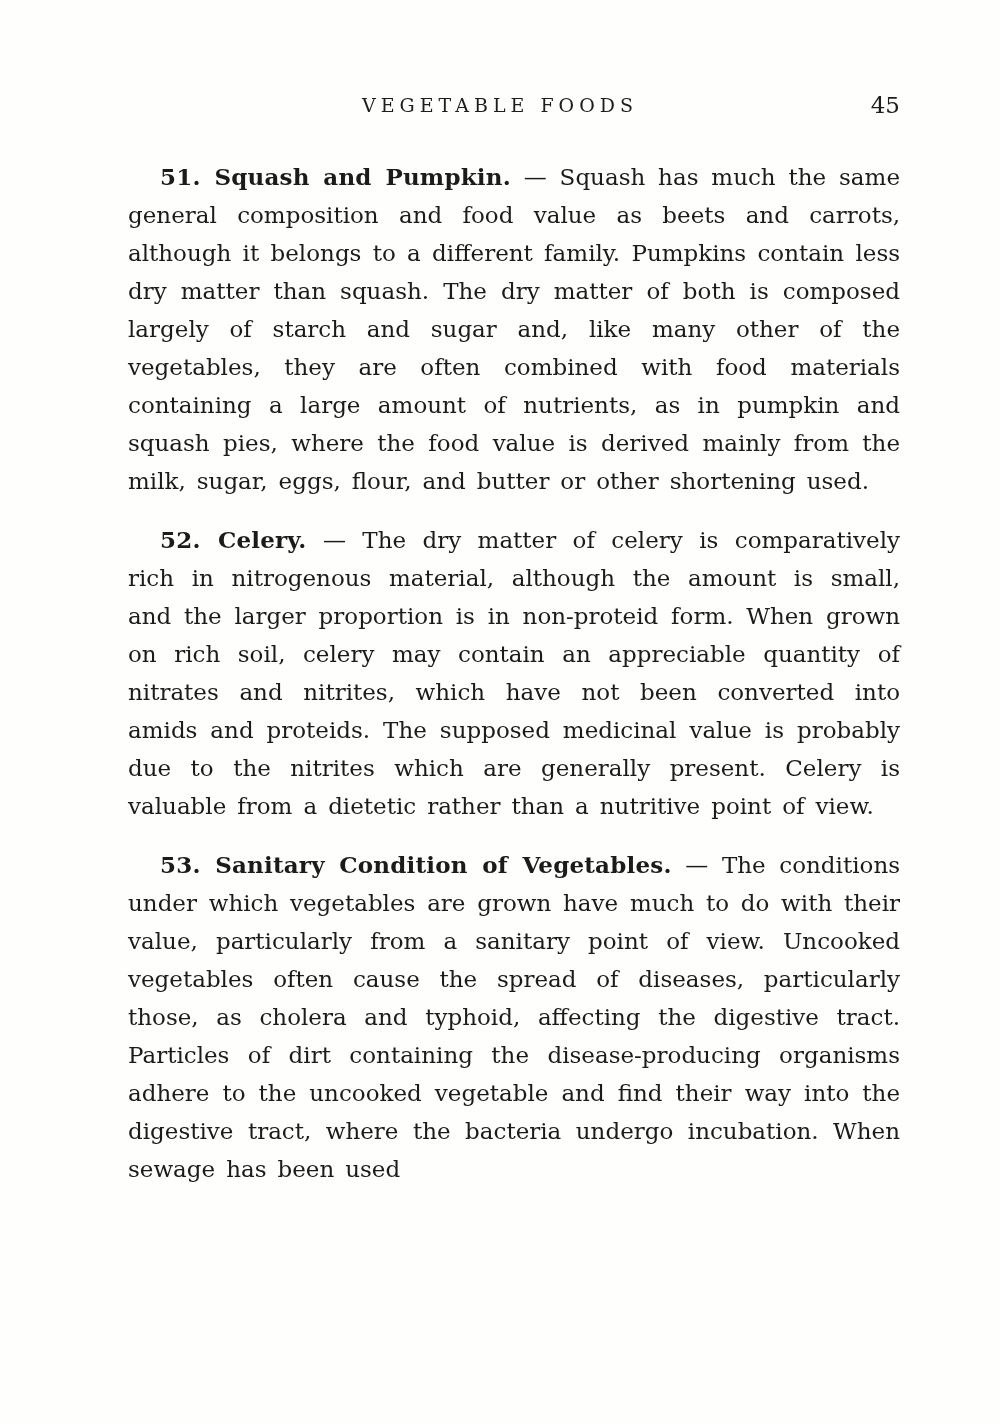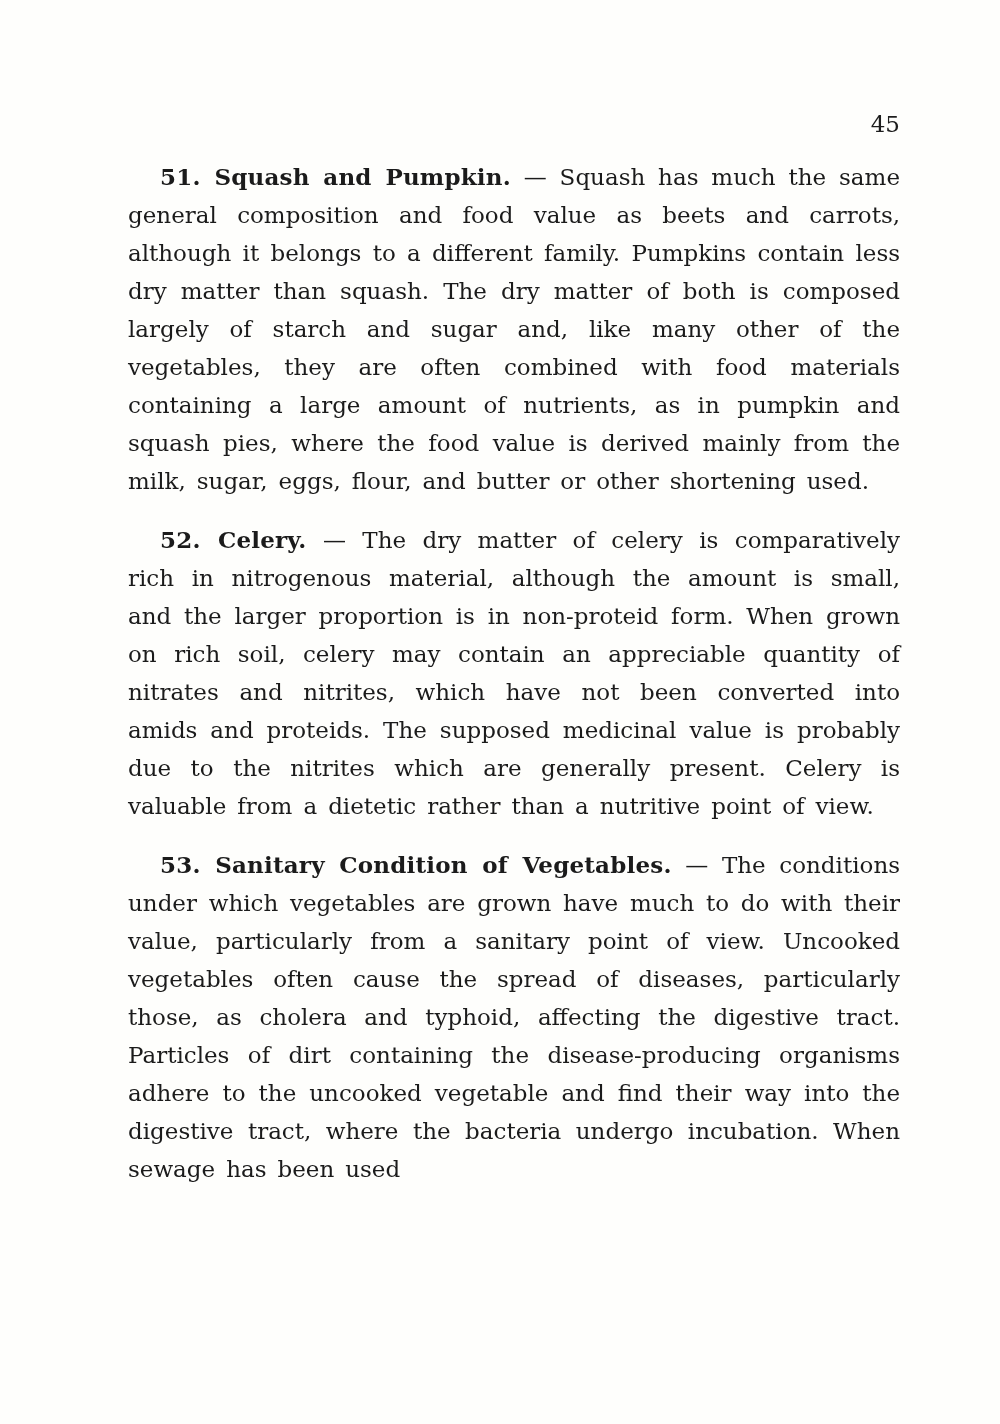--- a/index.html
+++ b/index.html
@@ -29,21 +29,20 @@
     color: #1d1d1d;
   }
   .page-number {
     position: absolute;
     top: 92px;
     left: 128px;
     width: 772px;
     text-align: right;
     font-size: 23px;
     color: #1d1d1d;
-    margin-top: 19px;
   }
   .body-text {
     position: absolute;
     top: 158px;
     left: 128px;
     width: 772px;
   }
   .para {
     margin: 0 0 21px 0;
     font-size: 23px;
@@ -56,20 +55,21 @@
   .para .lead {
     font-weight: bold;
     letter-spacing: 0.2px;
   }
 </style>
 </head>
 <body>
 
 <div class="page">
 
+  <div class="running-head">VEGETABLE FOODS</div>
 
   <div class="page-number">45</div>
 
   <div class="body-text">
 
     <p class="para"><span class="lead">51. Squash and Pumpkin.</span><span> — Squash has much the same general composition and food value as beets and carrots, although it belongs to a different family.  Pumpkins contain less dry matter than squash.  The dry matter of both is composed largely of starch and sugar and, like many other of the vegetables, they are often combined with food materials containing a large amount of nutrients, as in pumpkin and squash pies, where the food value is derived mainly from the milk, sugar, eggs, flour, and butter or other shortening used.</span></p>
 
     <p class="para"><span class="lead">52. Celery.</span><span> — The dry matter of celery is comparatively rich in nitrogenous material, although the amount is small, and the larger proportion is in non-proteid form.  When grown on rich soil, celery may contain an appreciable quantity of nitrates and nitrites, which have not been converted into amids and proteids.  The supposed medicinal value is probably due to the nitrites which are generally present.  Celery is valuable from a dietetic rather than a nutritive point of view.</span></p>
 
     <p class="para"><span class="lead">53. Sanitary Condition of Vegetables.</span><span> — The conditions under which vegetables are grown have much to do with their value, particularly from a sanitary point of view.  Uncooked vegetables often cause the spread of diseases, particularly those, as cholera and typhoid, affecting the digestive tract.  Particles of dirt containing the disease-producing organisms adhere to the uncooked vegetable and find their way into the digestive tract, where the bacteria undergo incubation.  When sewage has been used</span></p>

